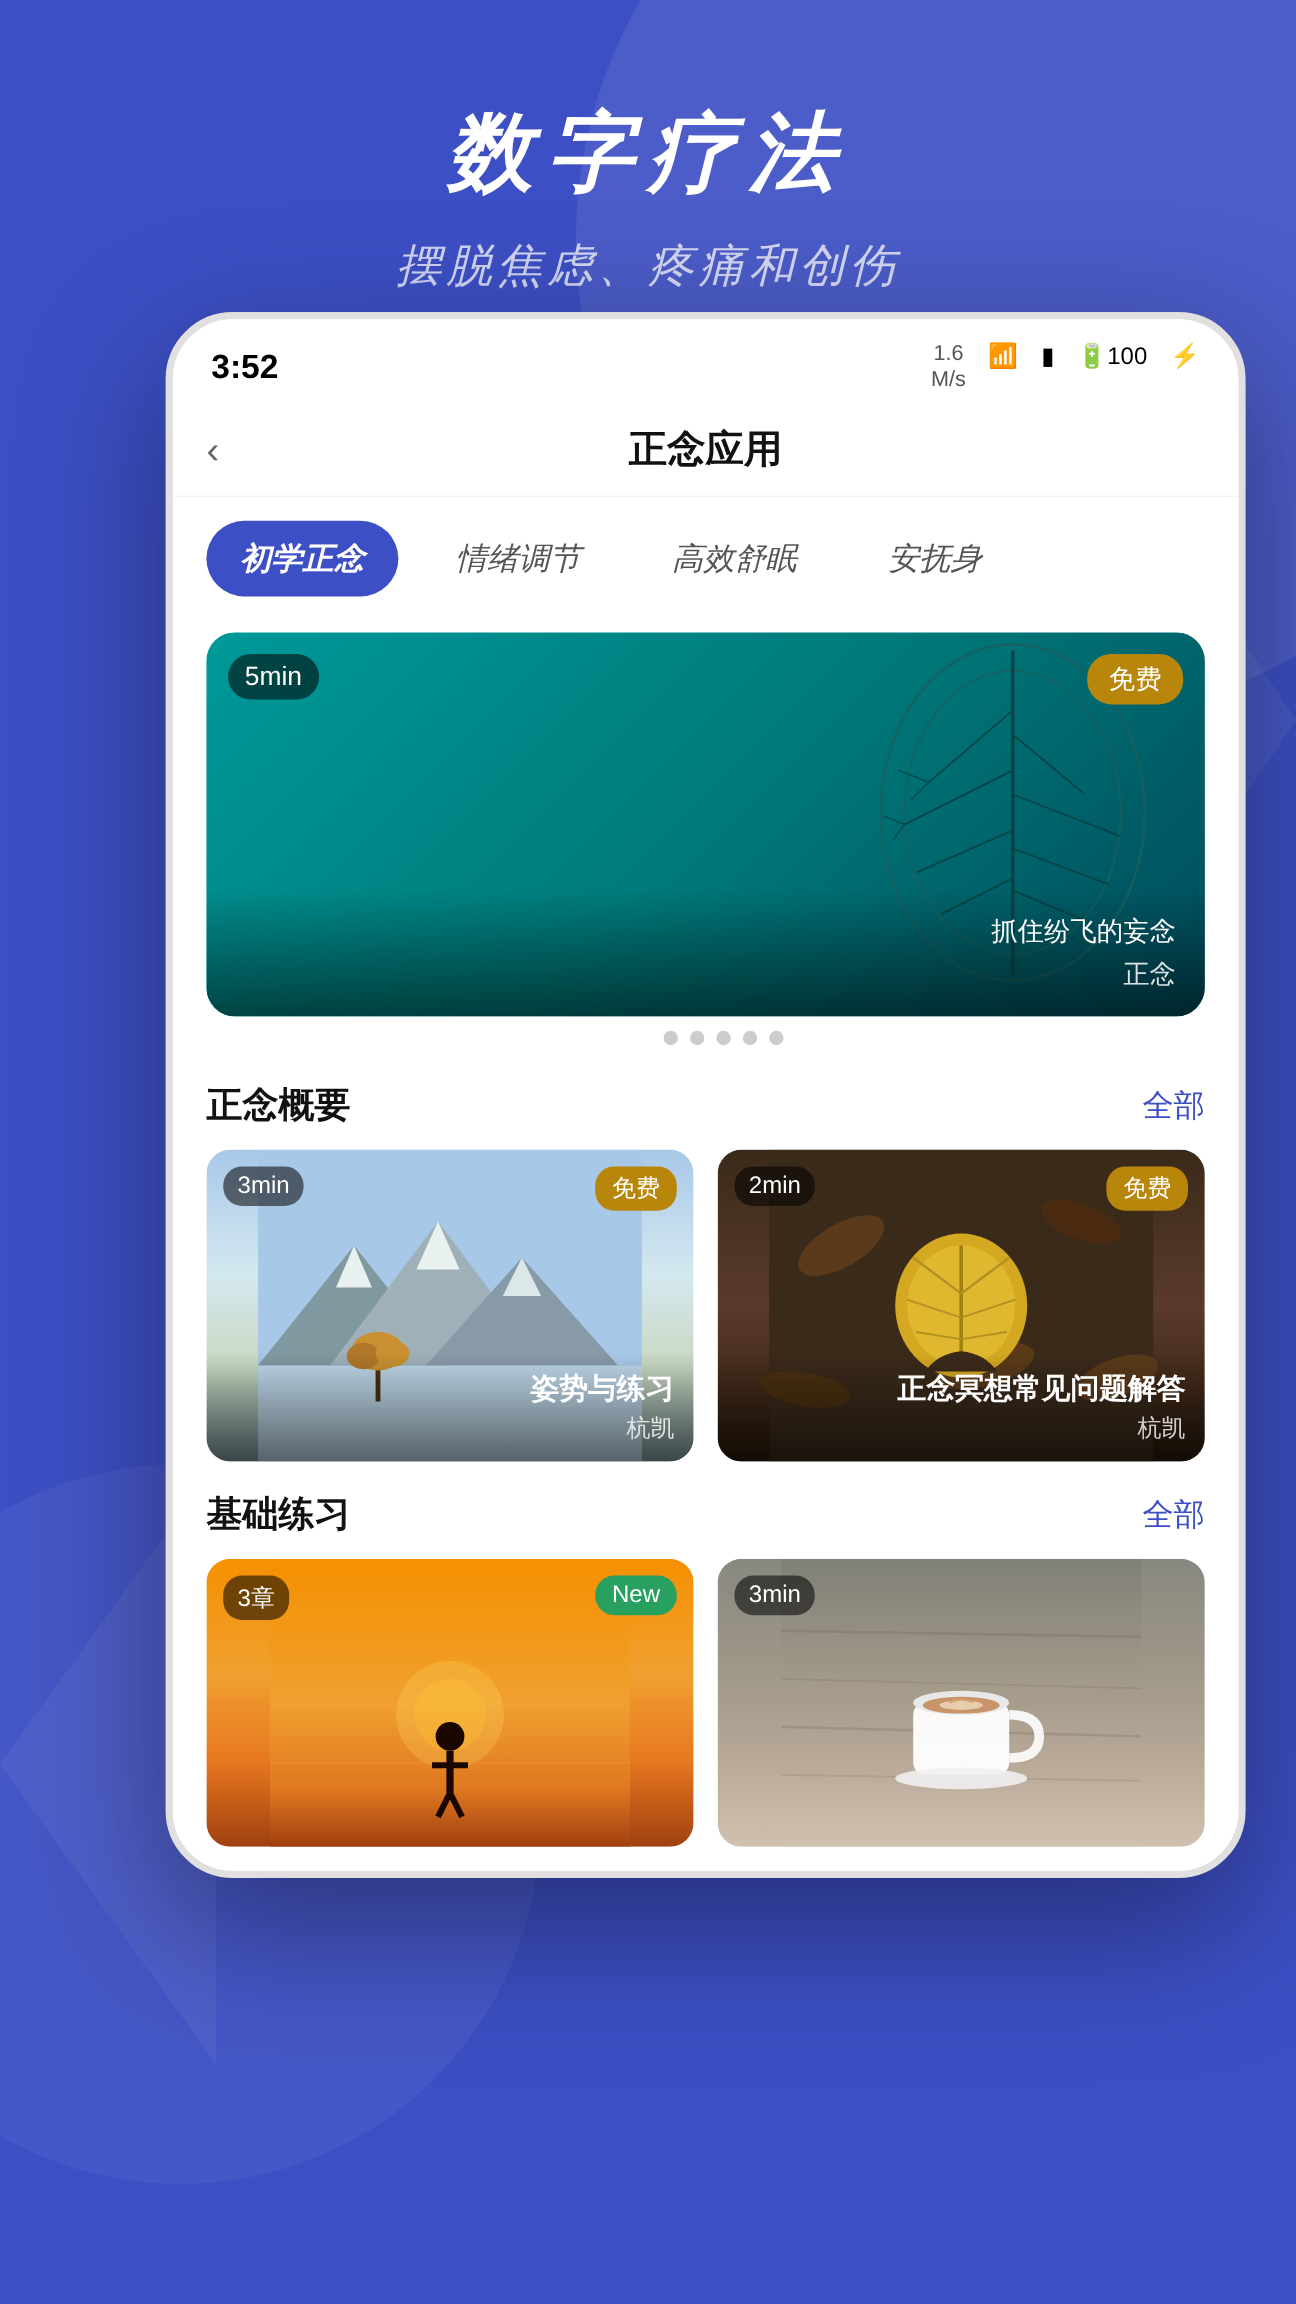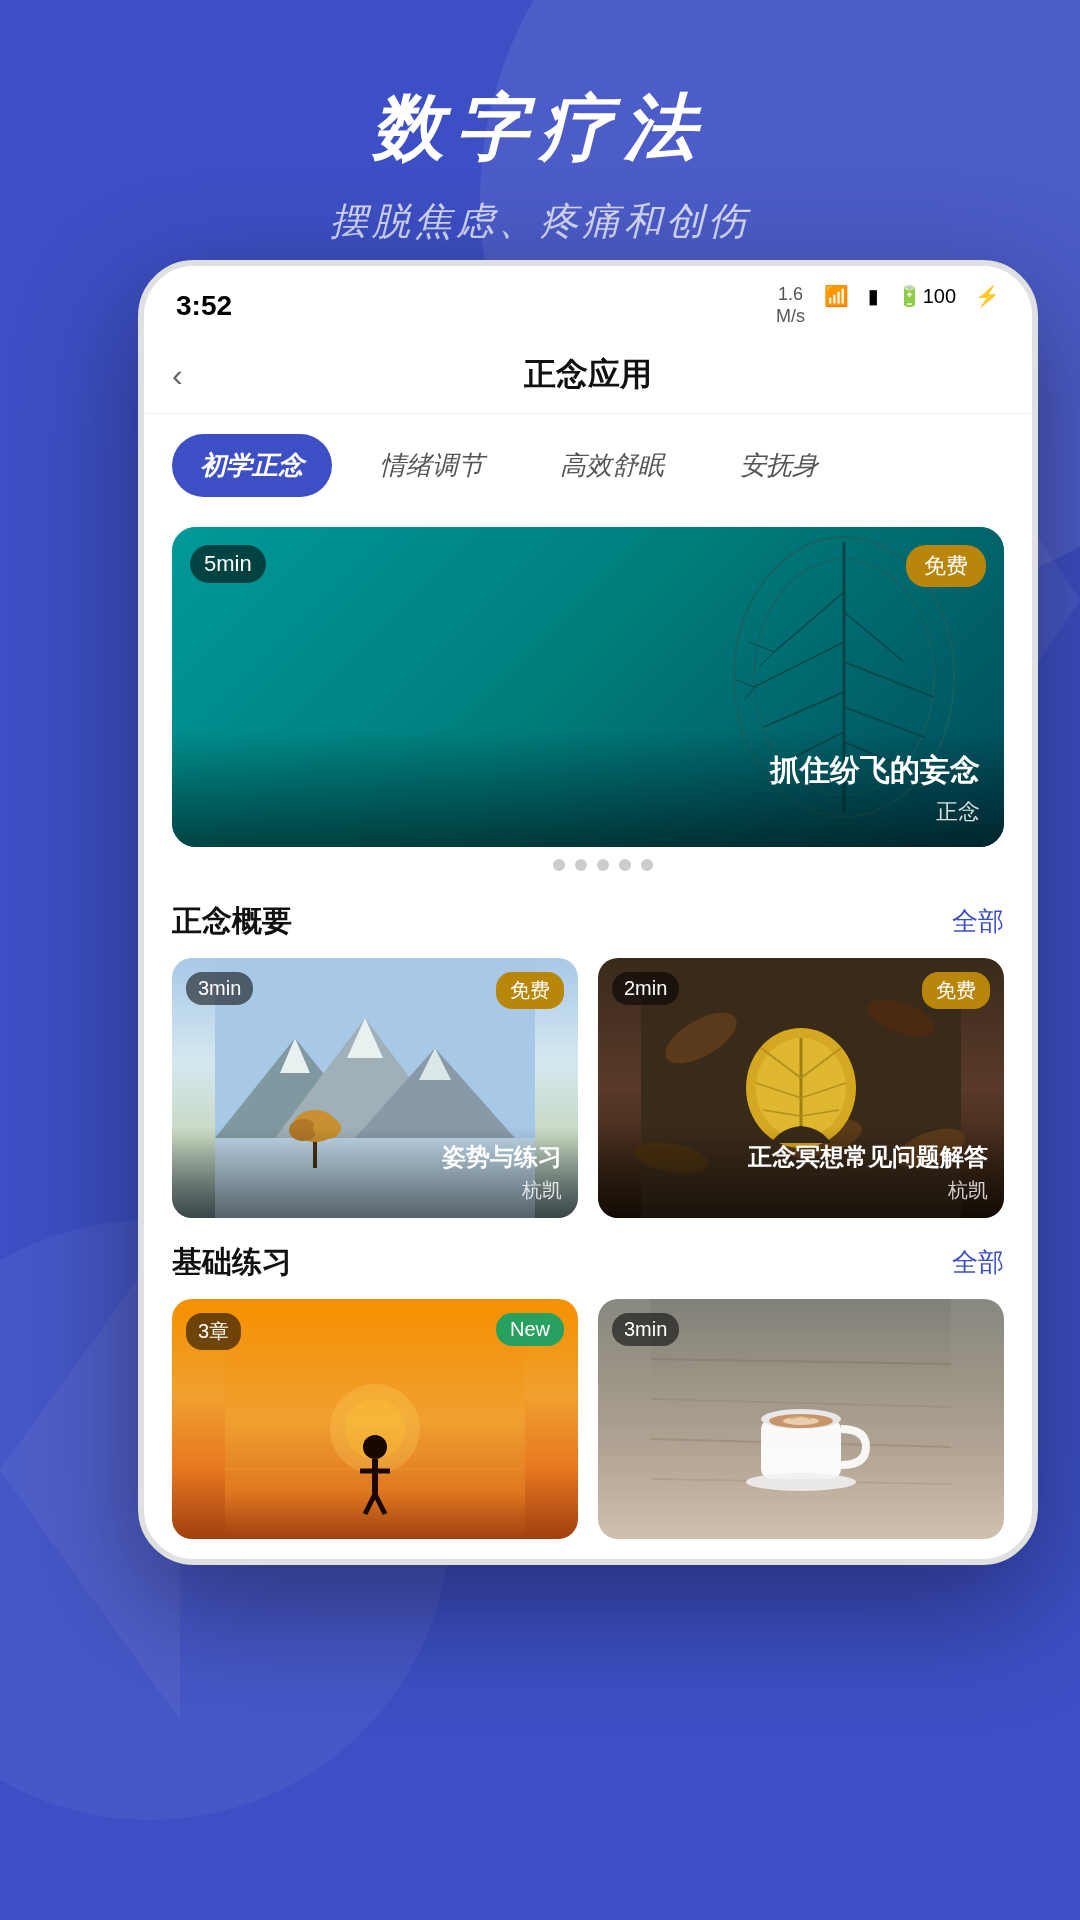--- a/index.html
+++ b/index.html
@@ -203,22 +203,22 @@
       padding: 6px 18px;
       border-radius: 20px;
     }
     .hero-content {
       position: absolute;
       bottom: 0; left: 0; right: 0;
       padding: 20px 24px;
       background: linear-gradient(transparent, rgba(0,0,0,0.5));
     }
     .hero-title {
-      font-size: 30px;
-      font-weight: 700;
+      font-size: 22px;
+      font-weight: 400;
       color: #fff;
       margin-bottom: 6px;
     }
     .hero-sub {
       font-size: 22px;
       color: rgba(255,255,255,0.85);
     }
 
     
     .dots-row {

